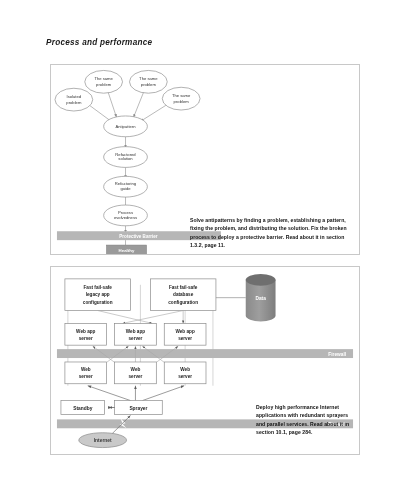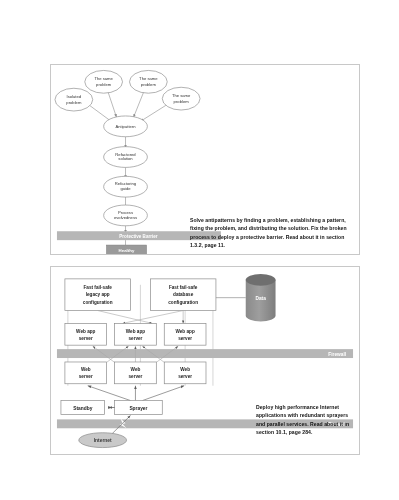--- a/index.html
+++ b/index.html
@@ -34,20 +34,21 @@
     line-height:1.62;letter-spacing:.05px;
   }
   #caption-one{left:190px;top:216px;width:158px;}
   #caption-two{left:256px;top:403px;width:100px;}
 </style>
 </head>
 <body>
 
 <div class="page">
 
+  <div class="section-title">Process and performance</div>
 
   <div class="panel" id="panel-one">
     <div class="diagram">
       <svg viewBox="0 0 310 191" preserveAspectRatio="none">
         <defs>
           <marker id="ar1" markerWidth="6" markerHeight="6" refX="5" refY="2" orient="auto" markerUnits="strokeWidth">
             <path d="M0,0 L5,2 L0,4 z" fill="#8d8d8d"></path>
           </marker>
         </defs>
         <g stroke="#9b9b9b" stroke-width="0.7" fill="none">

